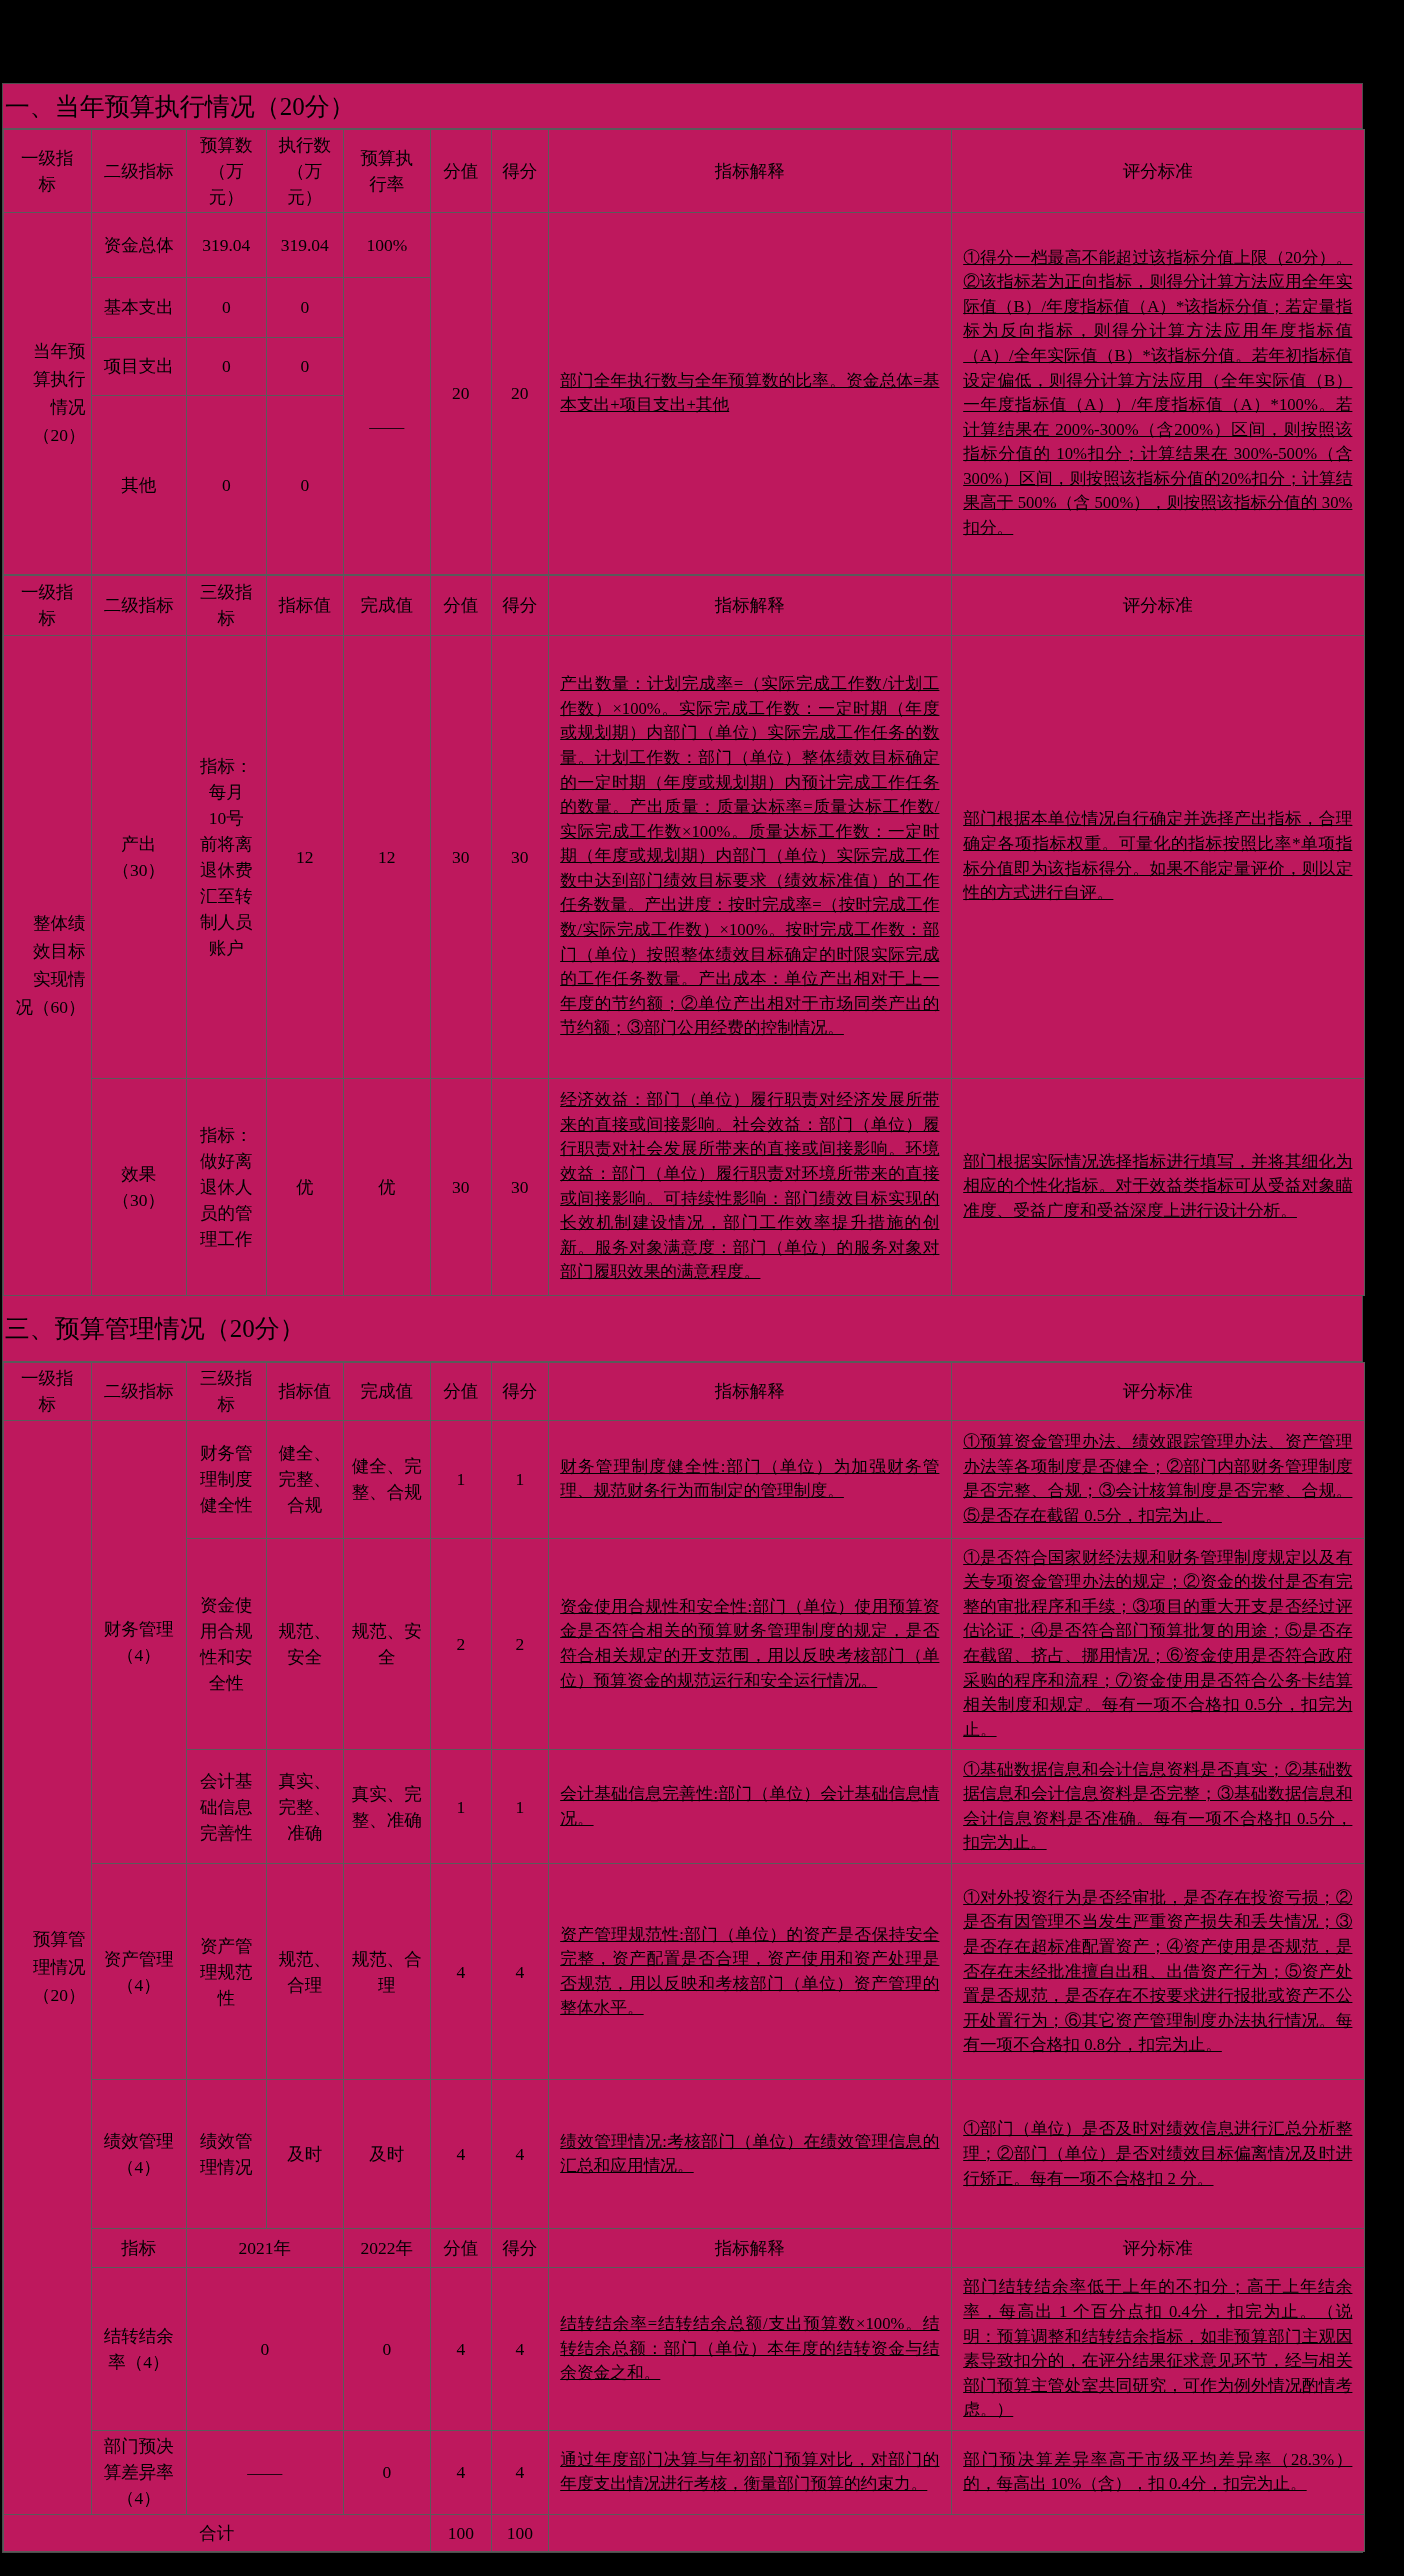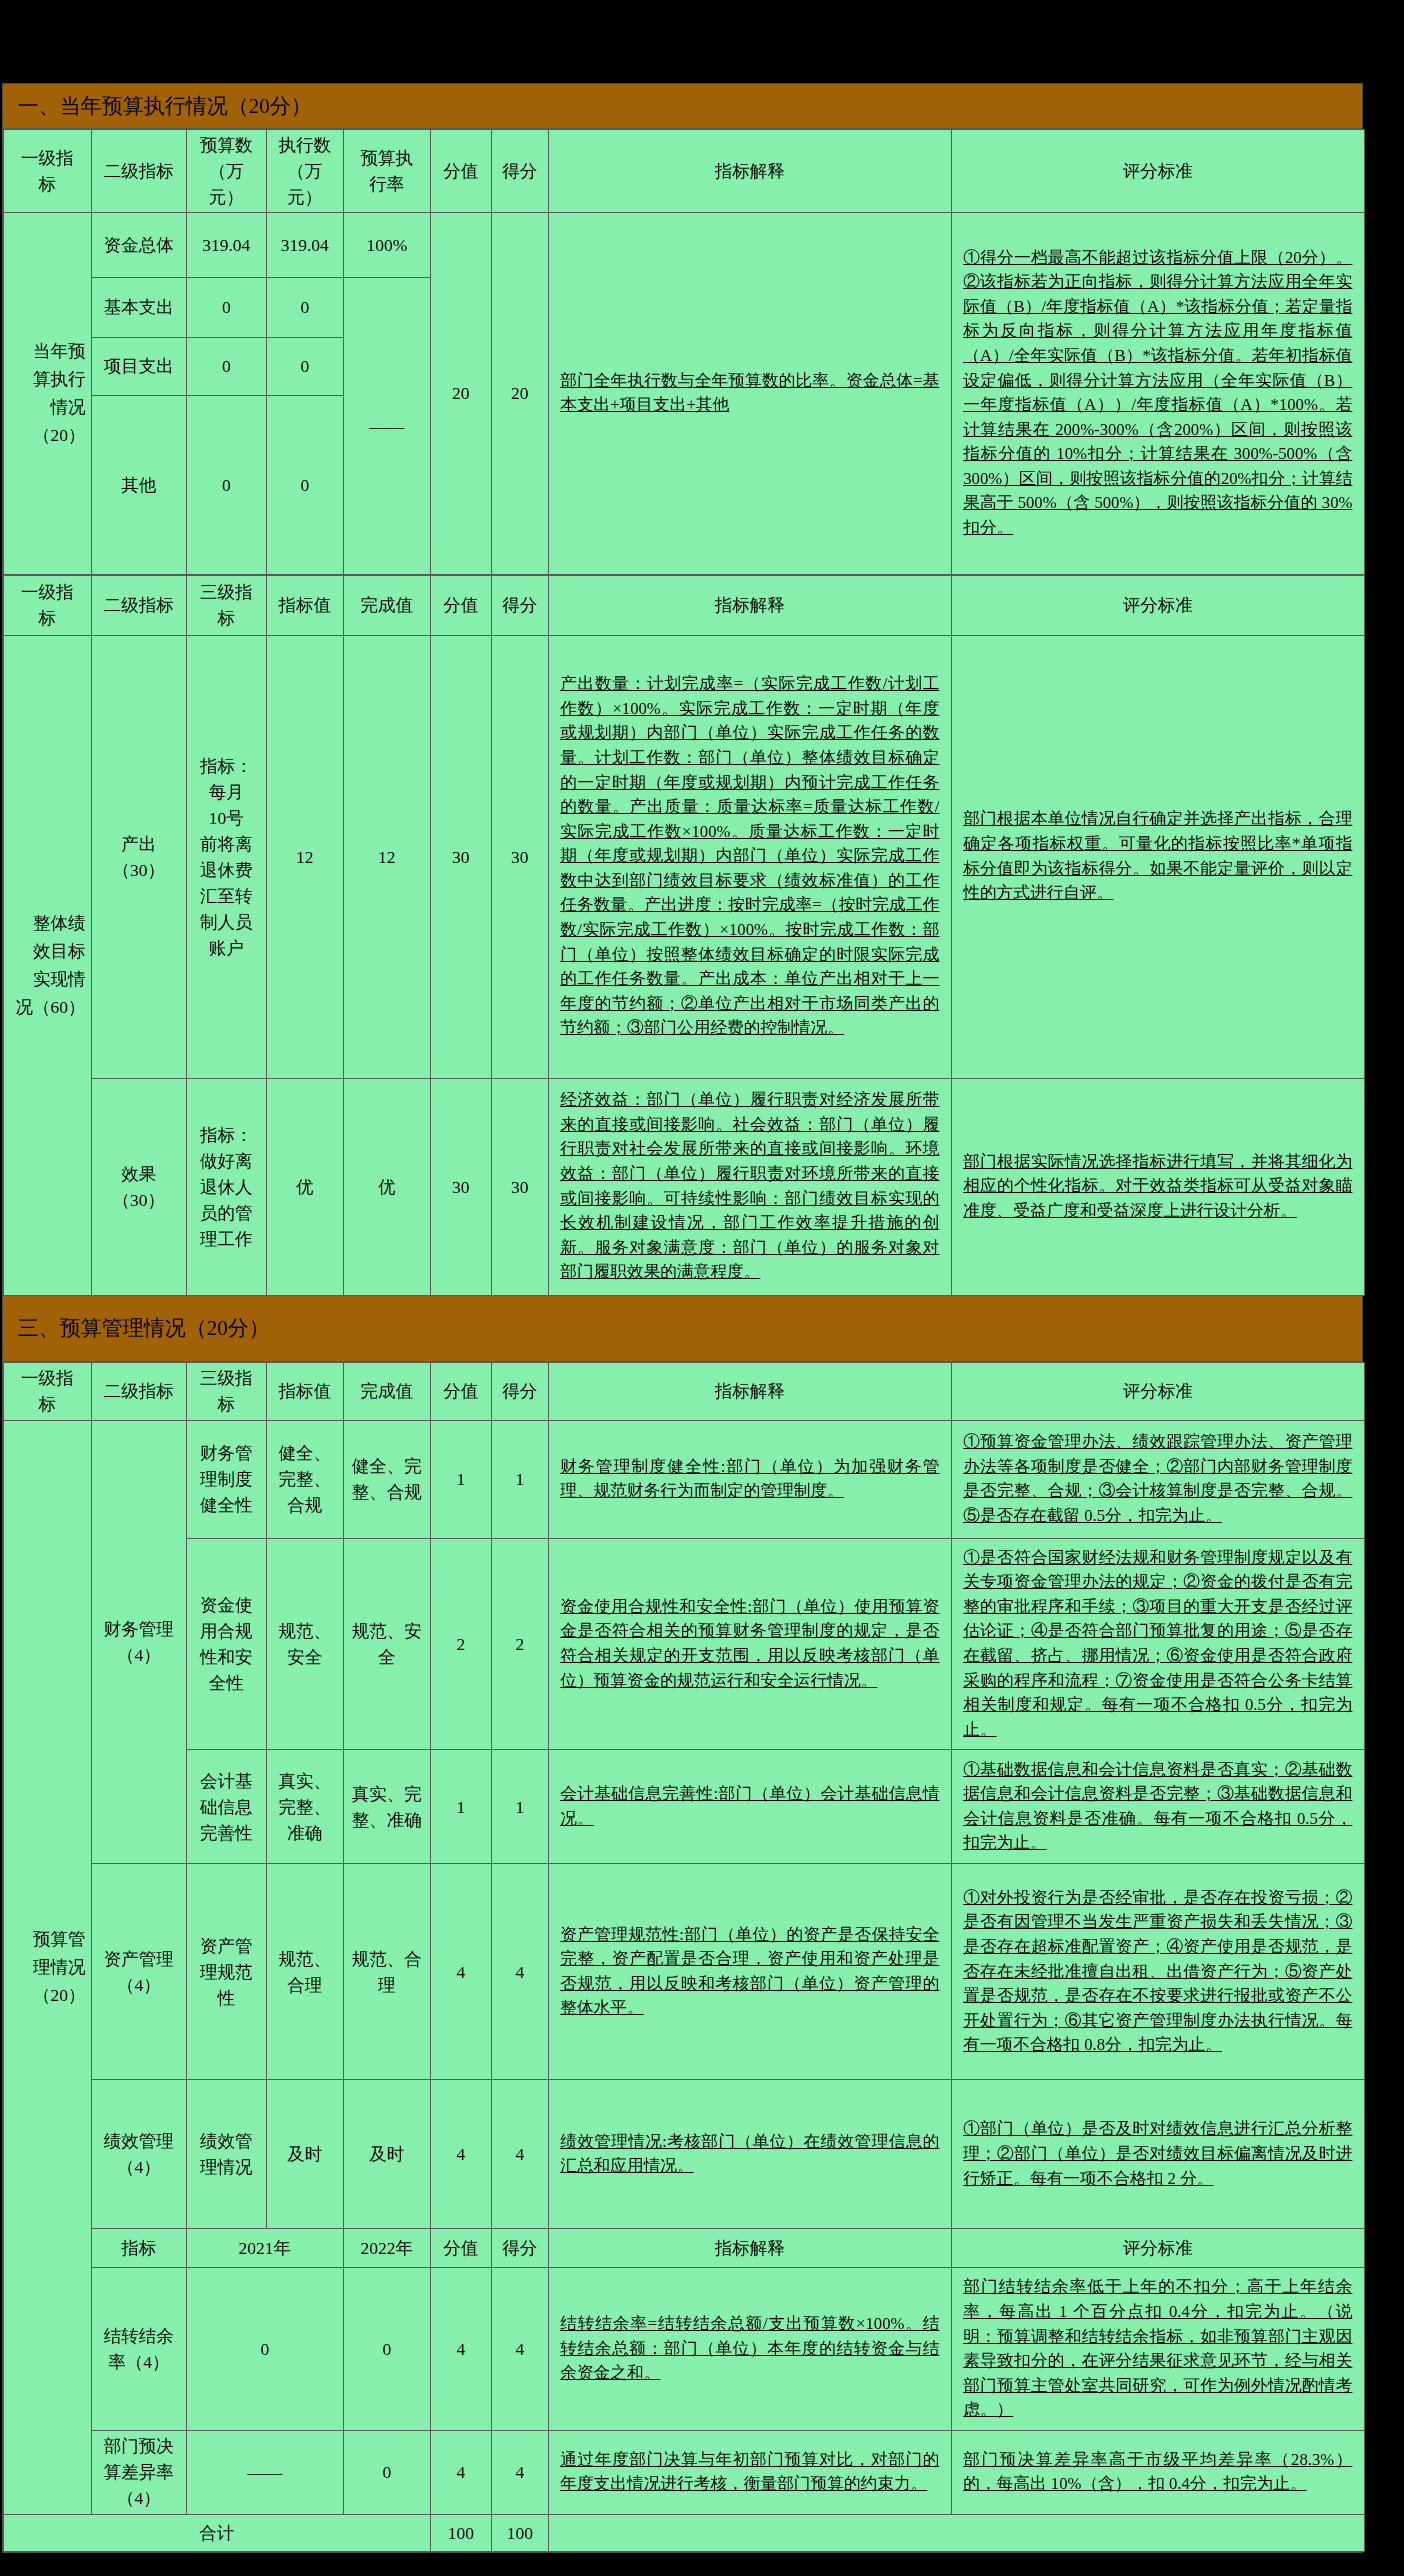--- a/index.html
+++ b/index.html
@@ -1,22 +1,22 @@
 <!DOCTYPE html>
 <html style="font-size:14px"><head>
 <meta charset="utf-8">
 <style>
   html,body{margin:0;padding:0;background:#000;}
   body{min-height:2576px;width:1404px;font-family:"Liberation Serif","DejaVu Serif",serif;color:#000;}
   .paper{width:1361px;margin:83px 0 0 1.8px;background:#fff;border:1.8px solid #4d4d4d;box-sizing:border-box;}
-  .band{border-bottom:1.8px solid #5a5a5a;font-size:21px;padding-left:15px;display:flex;align-items:center;background:#a16207;}
+  .band{border-bottom:1.8px solid #5a5a5a;font-size:25px;padding-left:2px;display:flex;align-items:center;background:#be185d;}
   .band.b1{height:44px;}
   .band.b2{height:54px;}
   .band.b3{height:65px;text-align:center;}
-  table{border-collapse:collapse;table-layout:fixed;width:100%;background:#86efac;}
+  table{border-collapse:collapse;table-layout:fixed;width:100%;background:#be185d;}
   td{border:1.8px solid #5a5a5a;white-space:pre-line;vertical-align:middle;padding:1.8px 5.3px;box-sizing:border-box;overflow:hidden;}
   td.hd{text-align:center;font-size:17.5px;line-height:26px;}
   td.num{text-align:center;font-size:17.5px;line-height:26px;}
   td.txt{text-align:justify;font-size:16.7px;line-height:24.6px;padding:7px 11.4px;text-decoration:underline;}
   td.grp{text-align:right;font-size:17.5px;line-height:28px;}
   .c0{width:88px}.c1{width:95px}.c2{width:80px}.c3{width:77px}.c4{width:87px}
   .c5{width:61px}.c6{width:57px}.c7{width:403px}.c8{width:413px}
 </style>
 </head>
 <body>

